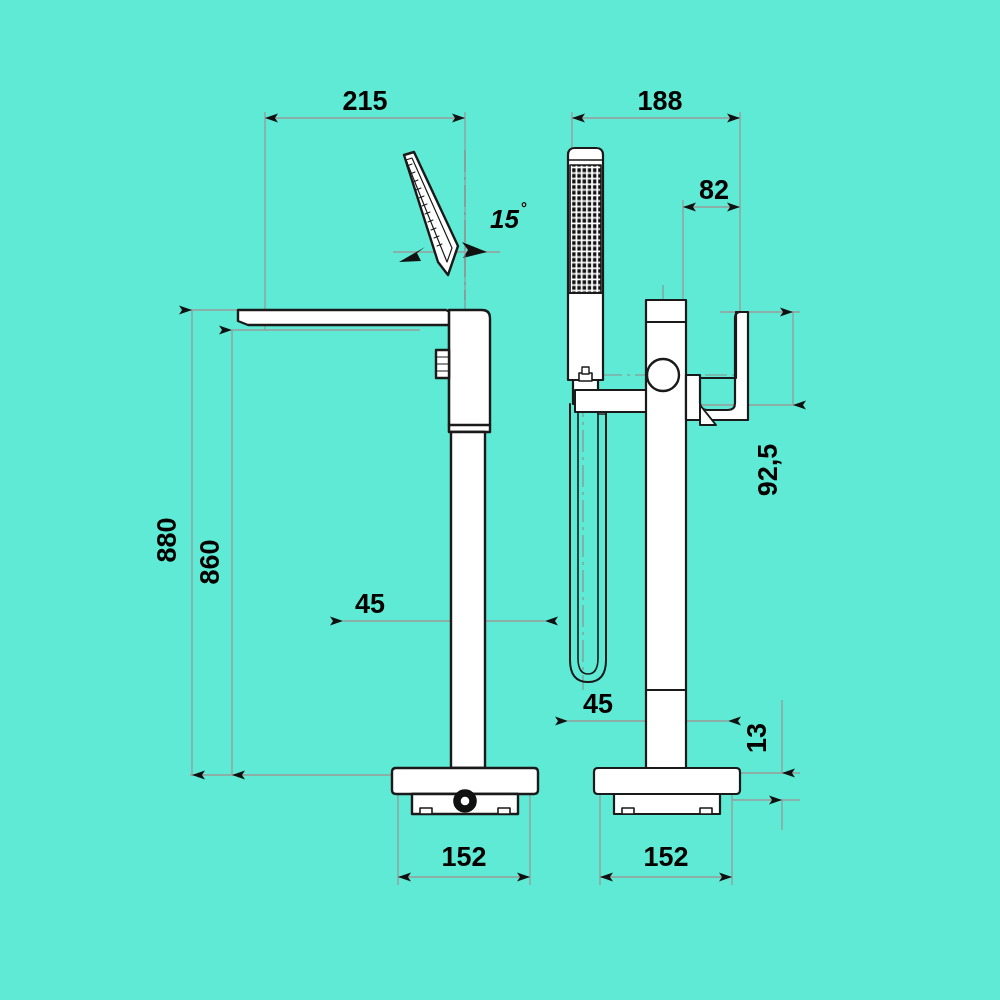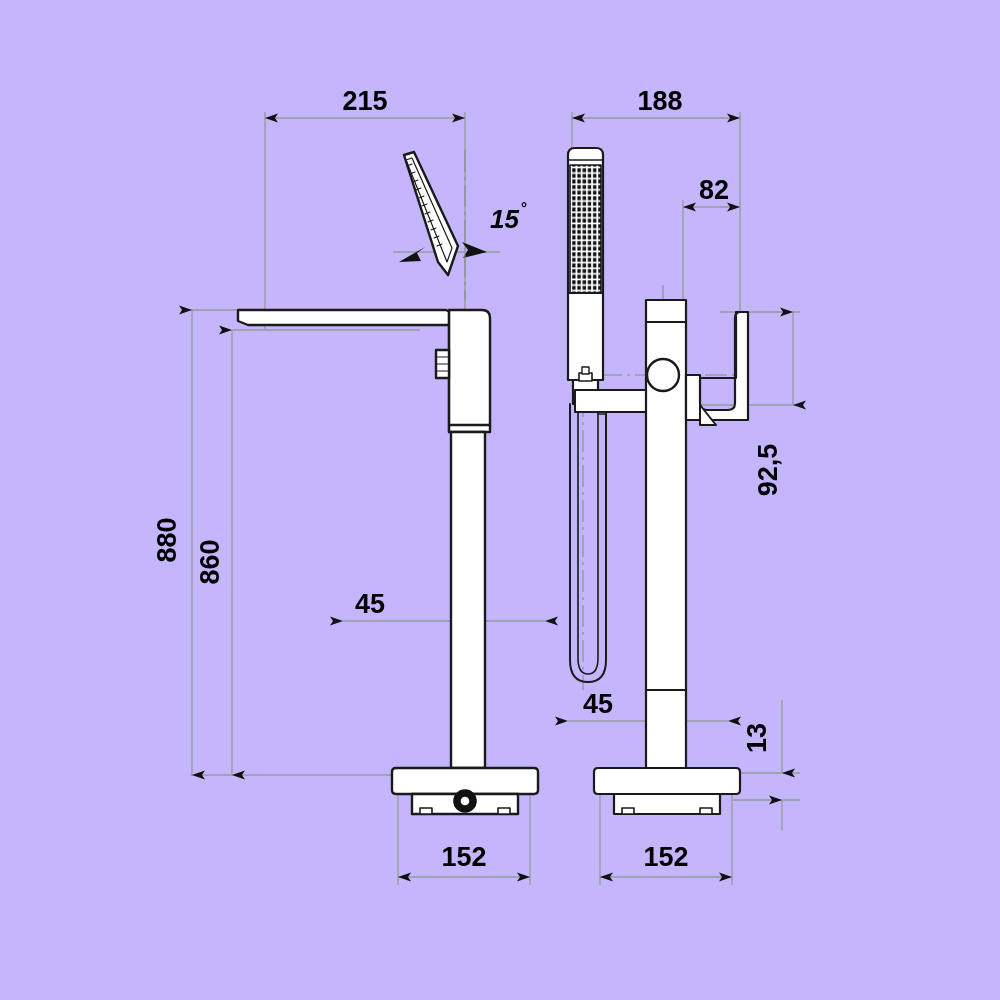--- a/index.html
+++ b/index.html
@@ -1,18 +1,18 @@
 <!DOCTYPE html>
 <html><head>
 <meta charset="utf-8">
 <title>Technical Drawing</title>
 <style>
   html,body{margin:0;padding:0;background:#ffffff;}
   body{font-family:"Liberation Sans", sans-serif;}
-  #stage{position:relative;width:1000px;height:1000px;background:#c4b5fd;overflow:hidden;}
+  #stage{position:relative;width:1000px;height:1000px;background:#5eead4;overflow:hidden;}
   #stage svg{position:absolute;left:0;top:0;}
   .dimtxt{font-family:"Liberation Sans", sans-serif;font-weight:bold;font-size:27px;fill:#000000;}
   .angtxt{font-family:"Liberation Sans", sans-serif;font-weight:bold;font-style:italic;font-size:26px;fill:#000000;}
   .degtxt{font-family:"Liberation Sans", sans-serif;font-weight:bold;font-size:15px;fill:#000000;}
 </style>
 </head>
 <body>
 
 <div id="stage">
 

